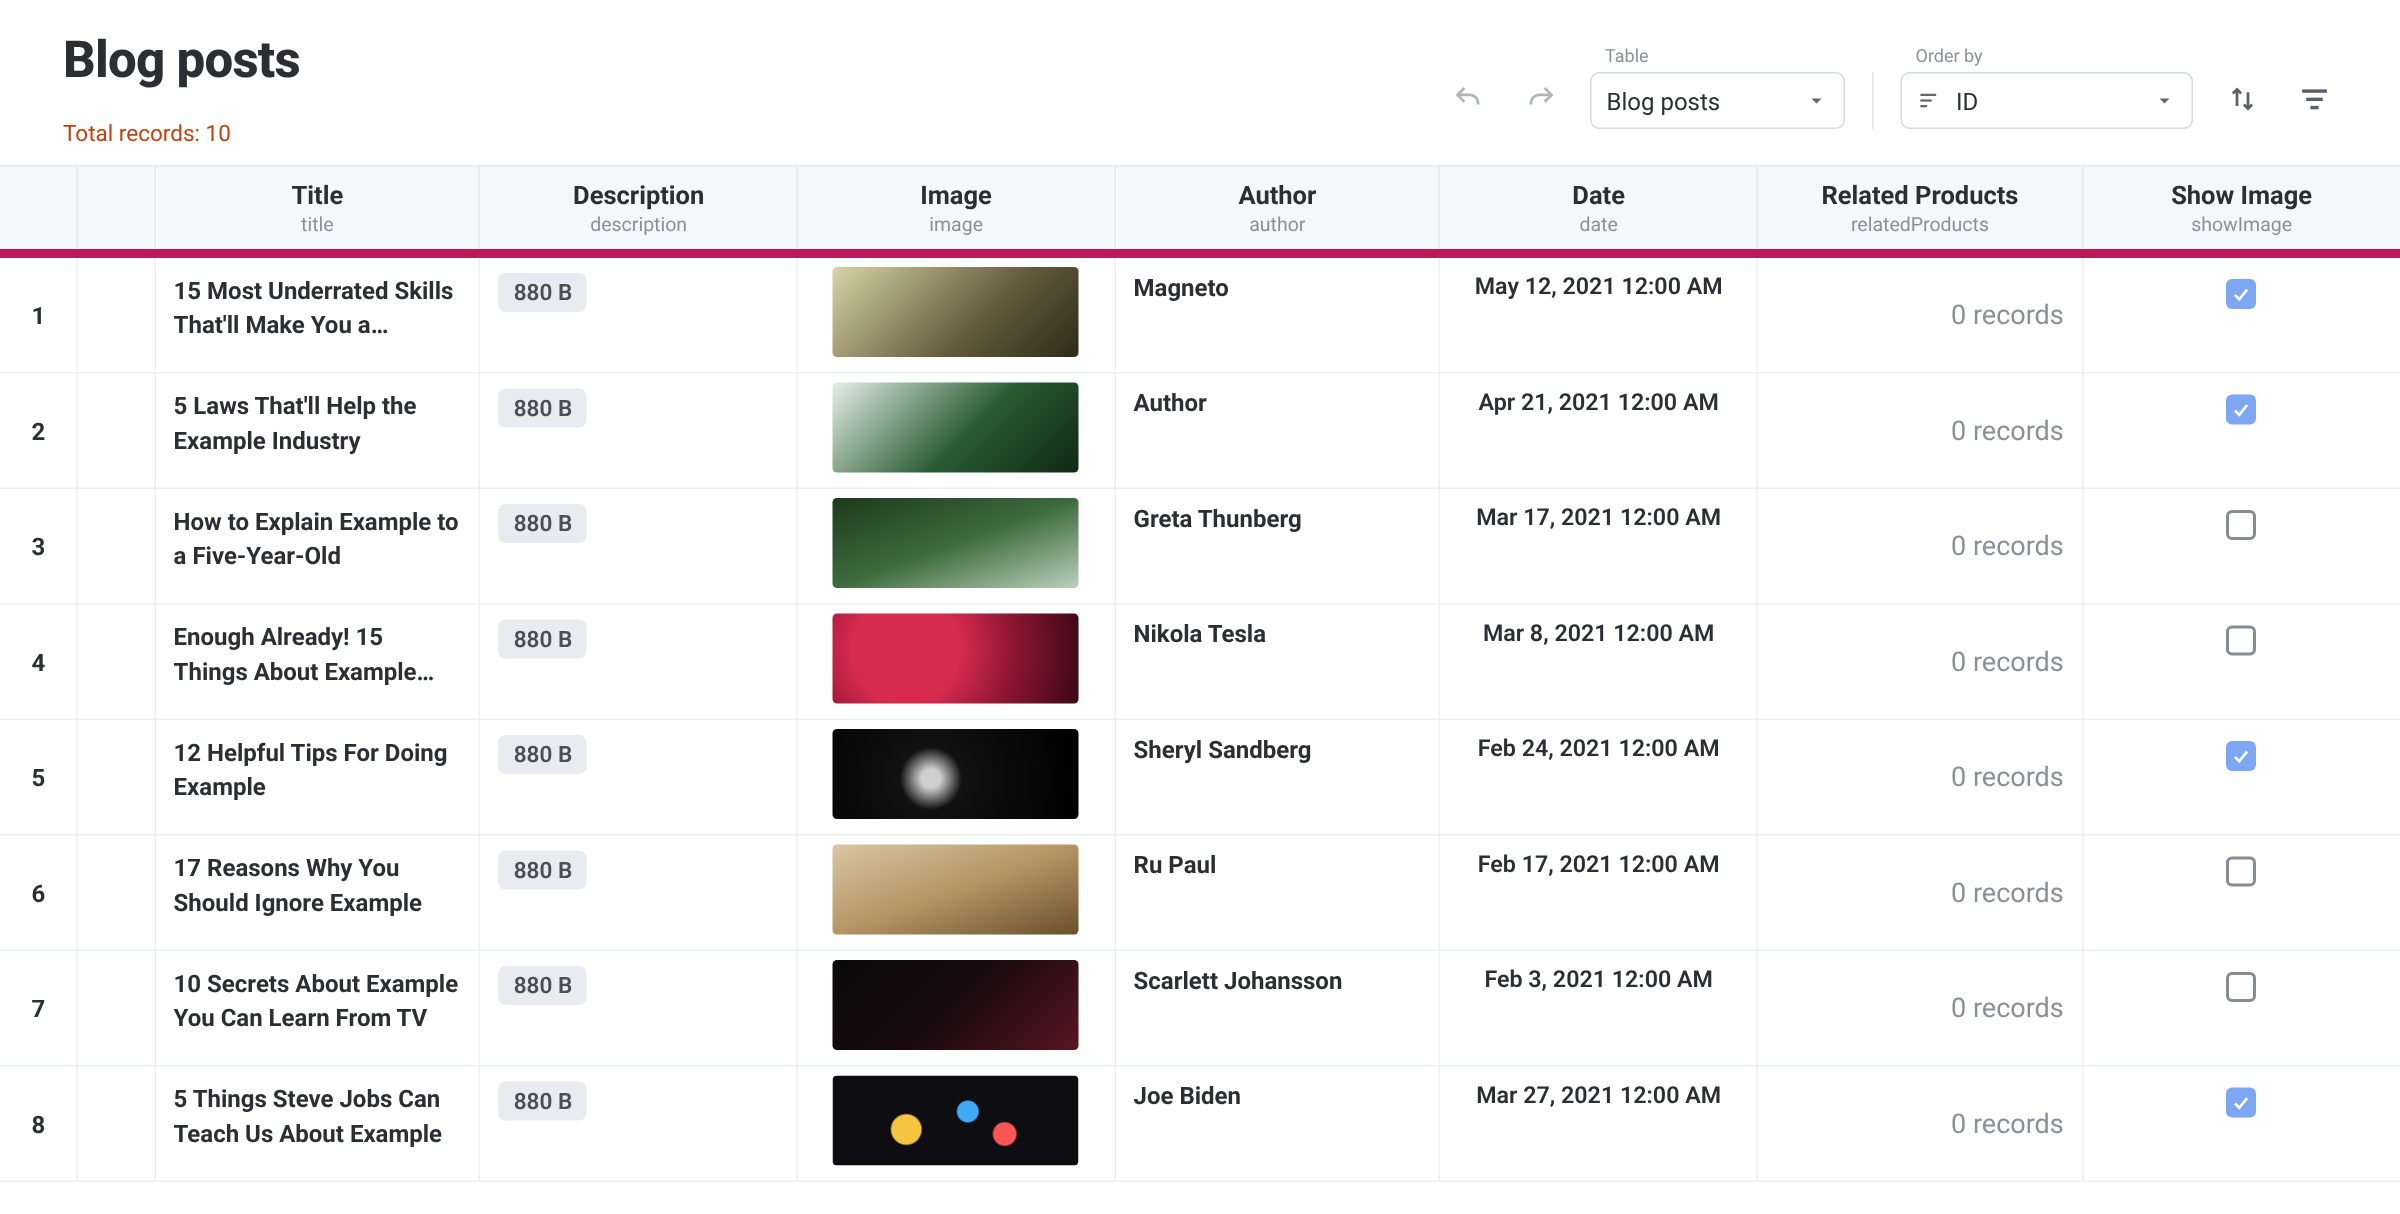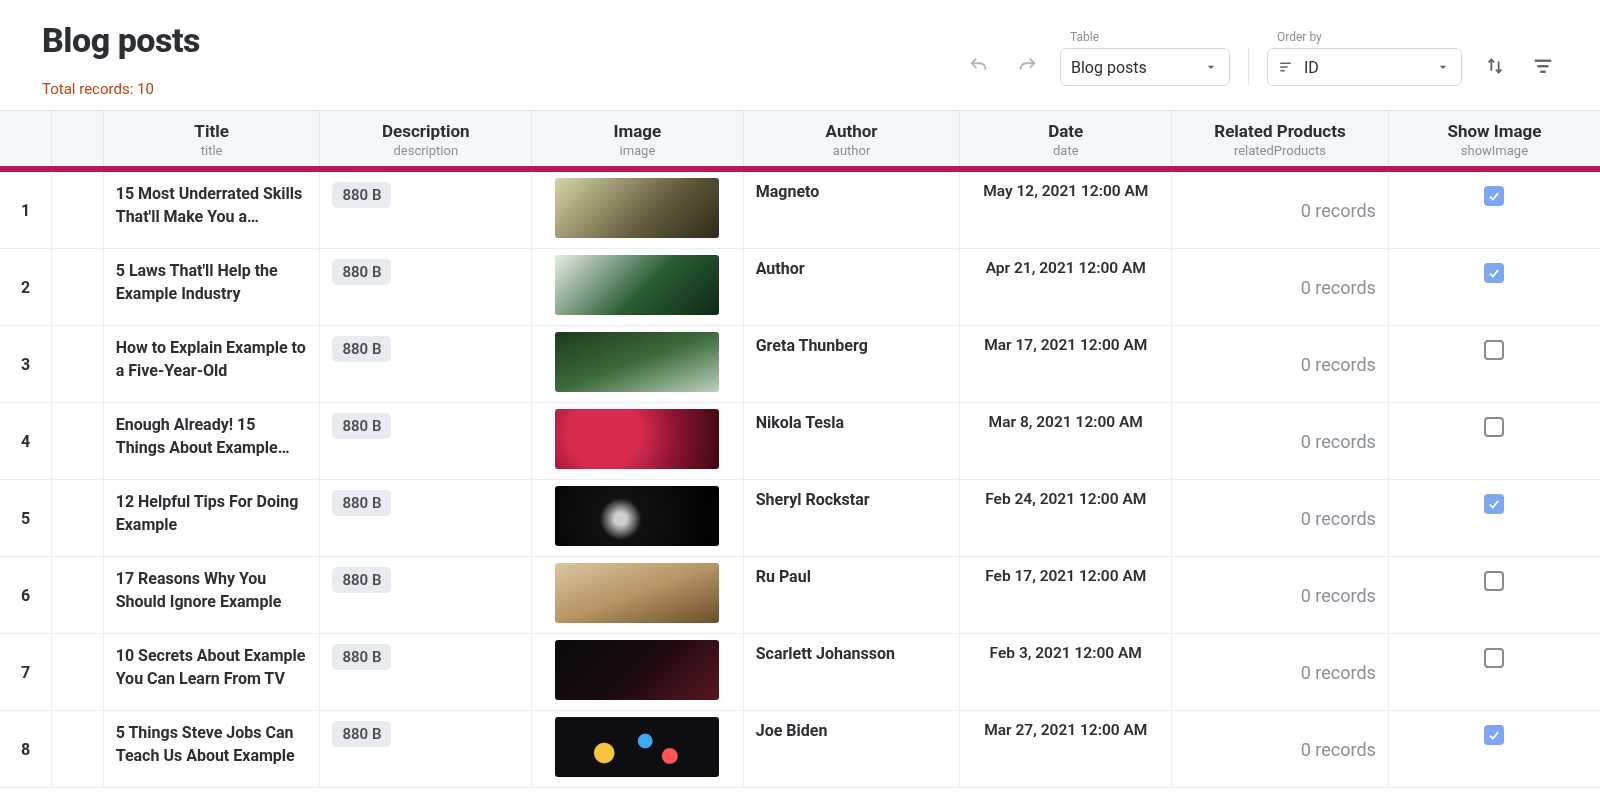--- a/index.html
+++ b/index.html
@@ -342,21 +342,21 @@
         <td class="show-cell" style="border-right: none;"><span class="chk off"></span></td>
       </tr>
       <tr>
         <td class="rownum">5</td>
         <td class="handle"></td>
         <td class="title-cell">
           <div class="clip">12 Helpful Tips For Doing Example</div>
         </td>
         <td class="desc-cell"><span class="badge">880 B</span></td>
         <td class="image-cell"><div class="thumb g5"></div></td>
-        <td class="author-cell">Sheryl Rockstar</td>
+        <td class="author-cell">Sheryl Sandberg</td>
         <td class="date-cell">Feb 24, 2021 12:00 AM</td>
         <td class="related-cell">0 records</td>
         <td class="show-cell" style="border-right: none;"><span class="chk on">
             <svg viewBox="0 0 24 24" fill="none" stroke="currentColor" stroke-width="3">
               <polyline points="5 13 10 18 19 7"></polyline>
             </svg>
           </span></td>
       </tr>
       <tr>
         <td class="rownum">6</td>

